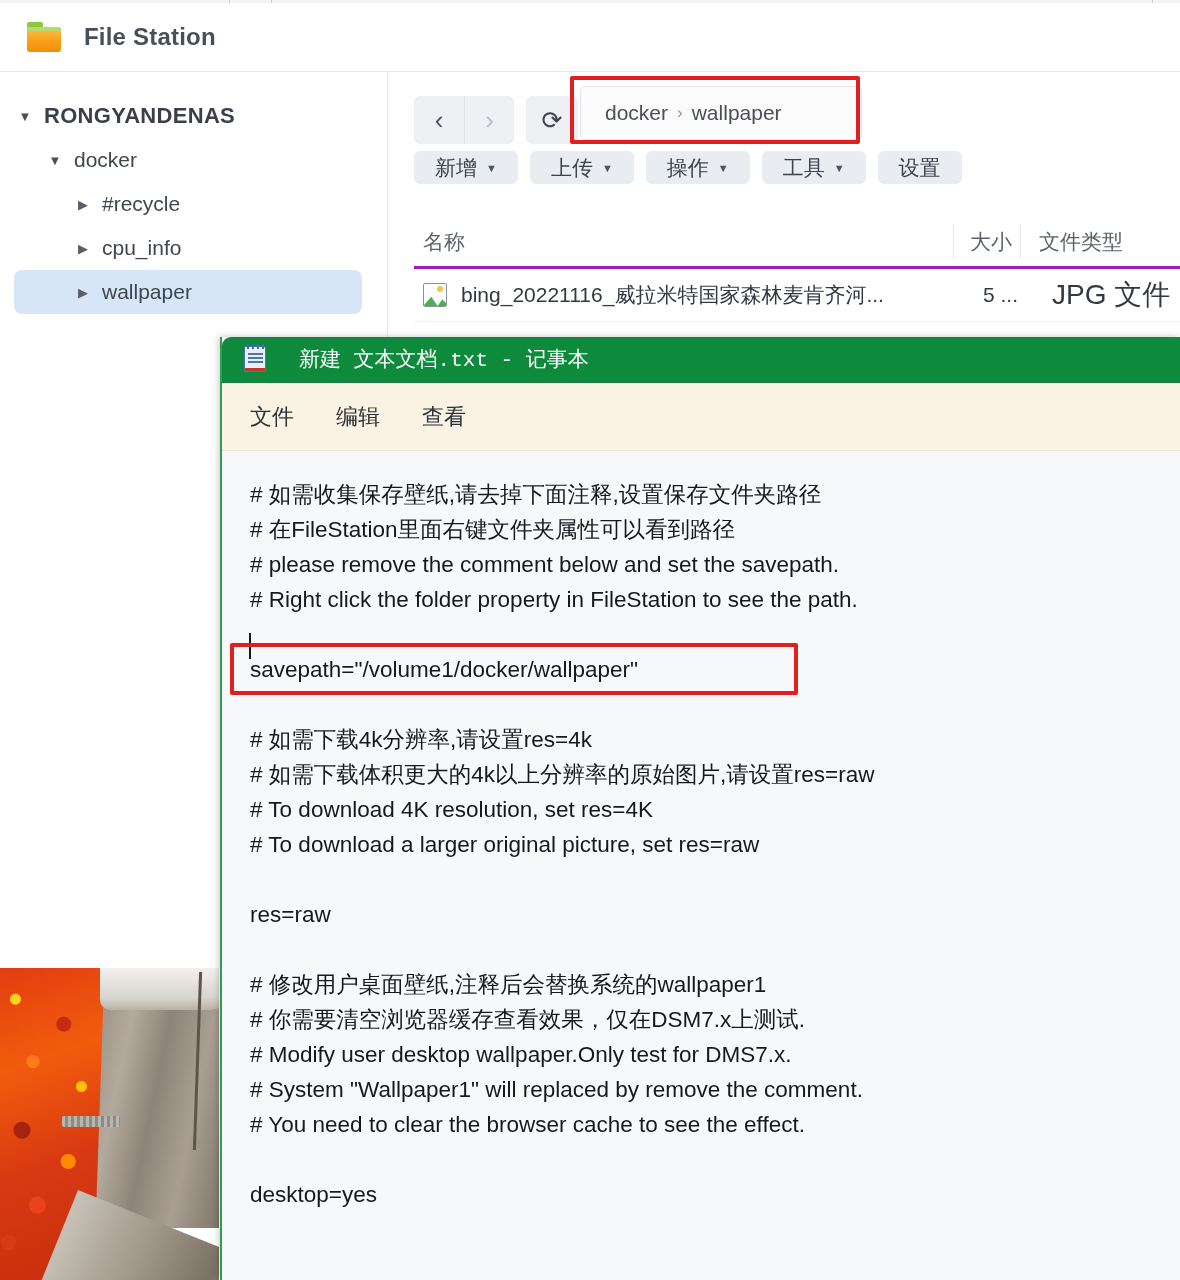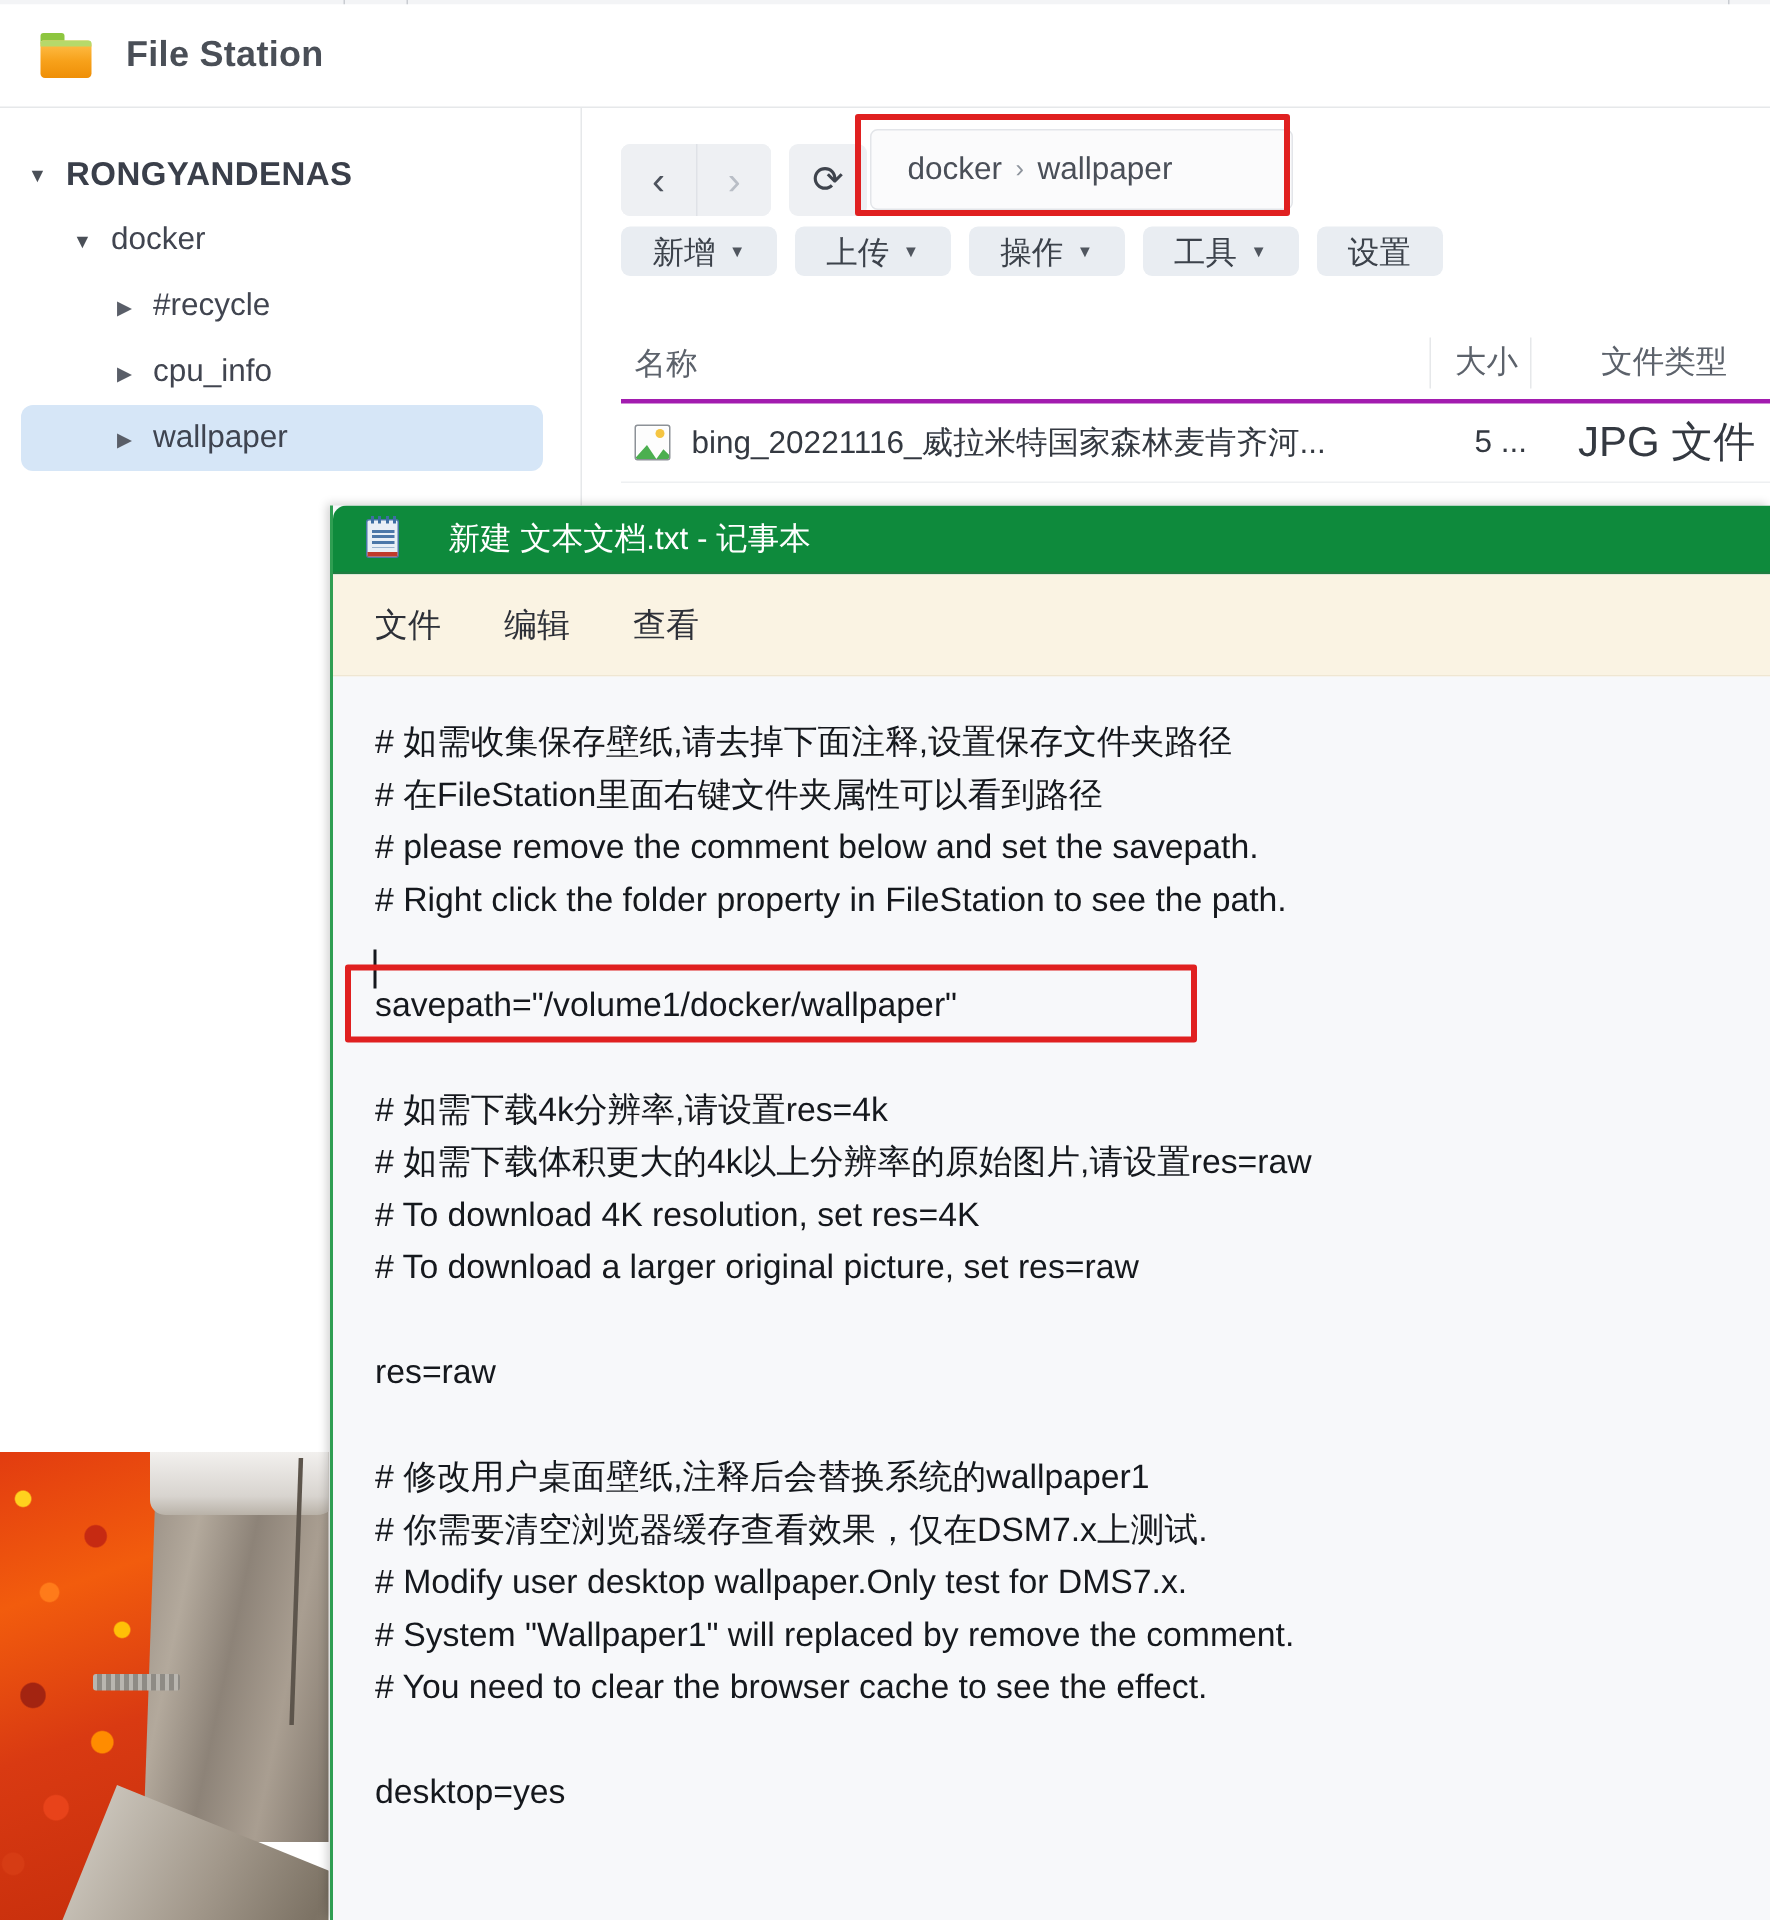--- a/index.html
+++ b/index.html
@@ -152,21 +152,21 @@
   .tb-btn .dd { margin-left:9px; font-size:11px; color:#50565f; }
 
   .list-head {
     position:absolute; left:25px; top:146px; width:766px; height:51px;
     border-bottom:3px solid #a21caf; display:flex; align-items:center;
   }
   .col-name { flex:0 0 539px; font-size:21px; color:#5c626b; padding-left:9px; }
   .col-size { flex:0 0 67px; font-size:21px; color:#5c626b; text-align:left;
               border-left:1px solid #e6e8ea; padding-left:16px; height:34px; line-height:34px;}
   .col-type { flex:1; font-size:21px; color:#5c626b; padding-left:18px;
-              border-left:1px solid #e6e8ea; height:34px; line-height:34px;text-align:center;}
+              border-left:1px solid #e6e8ea; height:34px; line-height:34px;}
   .list-row {
     position:absolute; left:25px; top:197px; width:766px; height:53px;
     display:flex; align-items:center; border-bottom:1px solid #eef0f2;
   }
   .file-icon {
     width:24px; height:24px; margin-left:9px; flex:0 0 24px; position:relative;
     background:#ffffff; border:1px solid #8d9298; border-radius:2px; overflow:hidden;
   }
   .file-icon .sky { position:absolute; inset:1px; background:#fdfdfd; }
   .file-icon .sun { position:absolute; right:3px; top:2px; width:6px; height:6px; background:#f5c542; border-radius:50%; }
@@ -178,21 +178,21 @@
 
   
   .notepad {
     position:absolute; left:220px; top:337px; width:960px; height:943px;
     background:#f7f8fa; border-left:2px solid #2f9e52;
     box-shadow:-2px -1px 6px rgba(0,0,0,.18);
     overflow:hidden;
   }
   .np-titlebar {
     height:46px; background:#0e8a3c; display:flex; align-items:center;
-    border-top-left-radius:9px; border-bottom:2px solid #1f7d41;
+    border-top-left-radius:9px; border-bottom:2px solid #1f7d41;font-family:Liberation Mono, monospace;
   }
   .np-icon {
     width:22px; height:26px; margin-left:22px; position:relative;
     background:#e9eff6; border:1px solid #4c77a8; border-radius:2px;
   }
   .np-icon .rings { position:absolute; left:2px; top:-3px; width:18px; height:5px;
     background:repeating-linear-gradient(90deg,#3d6ea3 0 2px, transparent 2px 5px); }
   .np-icon .lines { position:absolute; left:3px; top:6px; width:15px; height:12px;
     background:repeating-linear-gradient(180deg,#4c77a8 0 2px, transparent 2px 4px); }
   .np-icon .base { position:absolute; left:0; bottom:0; width:20px; height:3px; background:#c0392b; }

